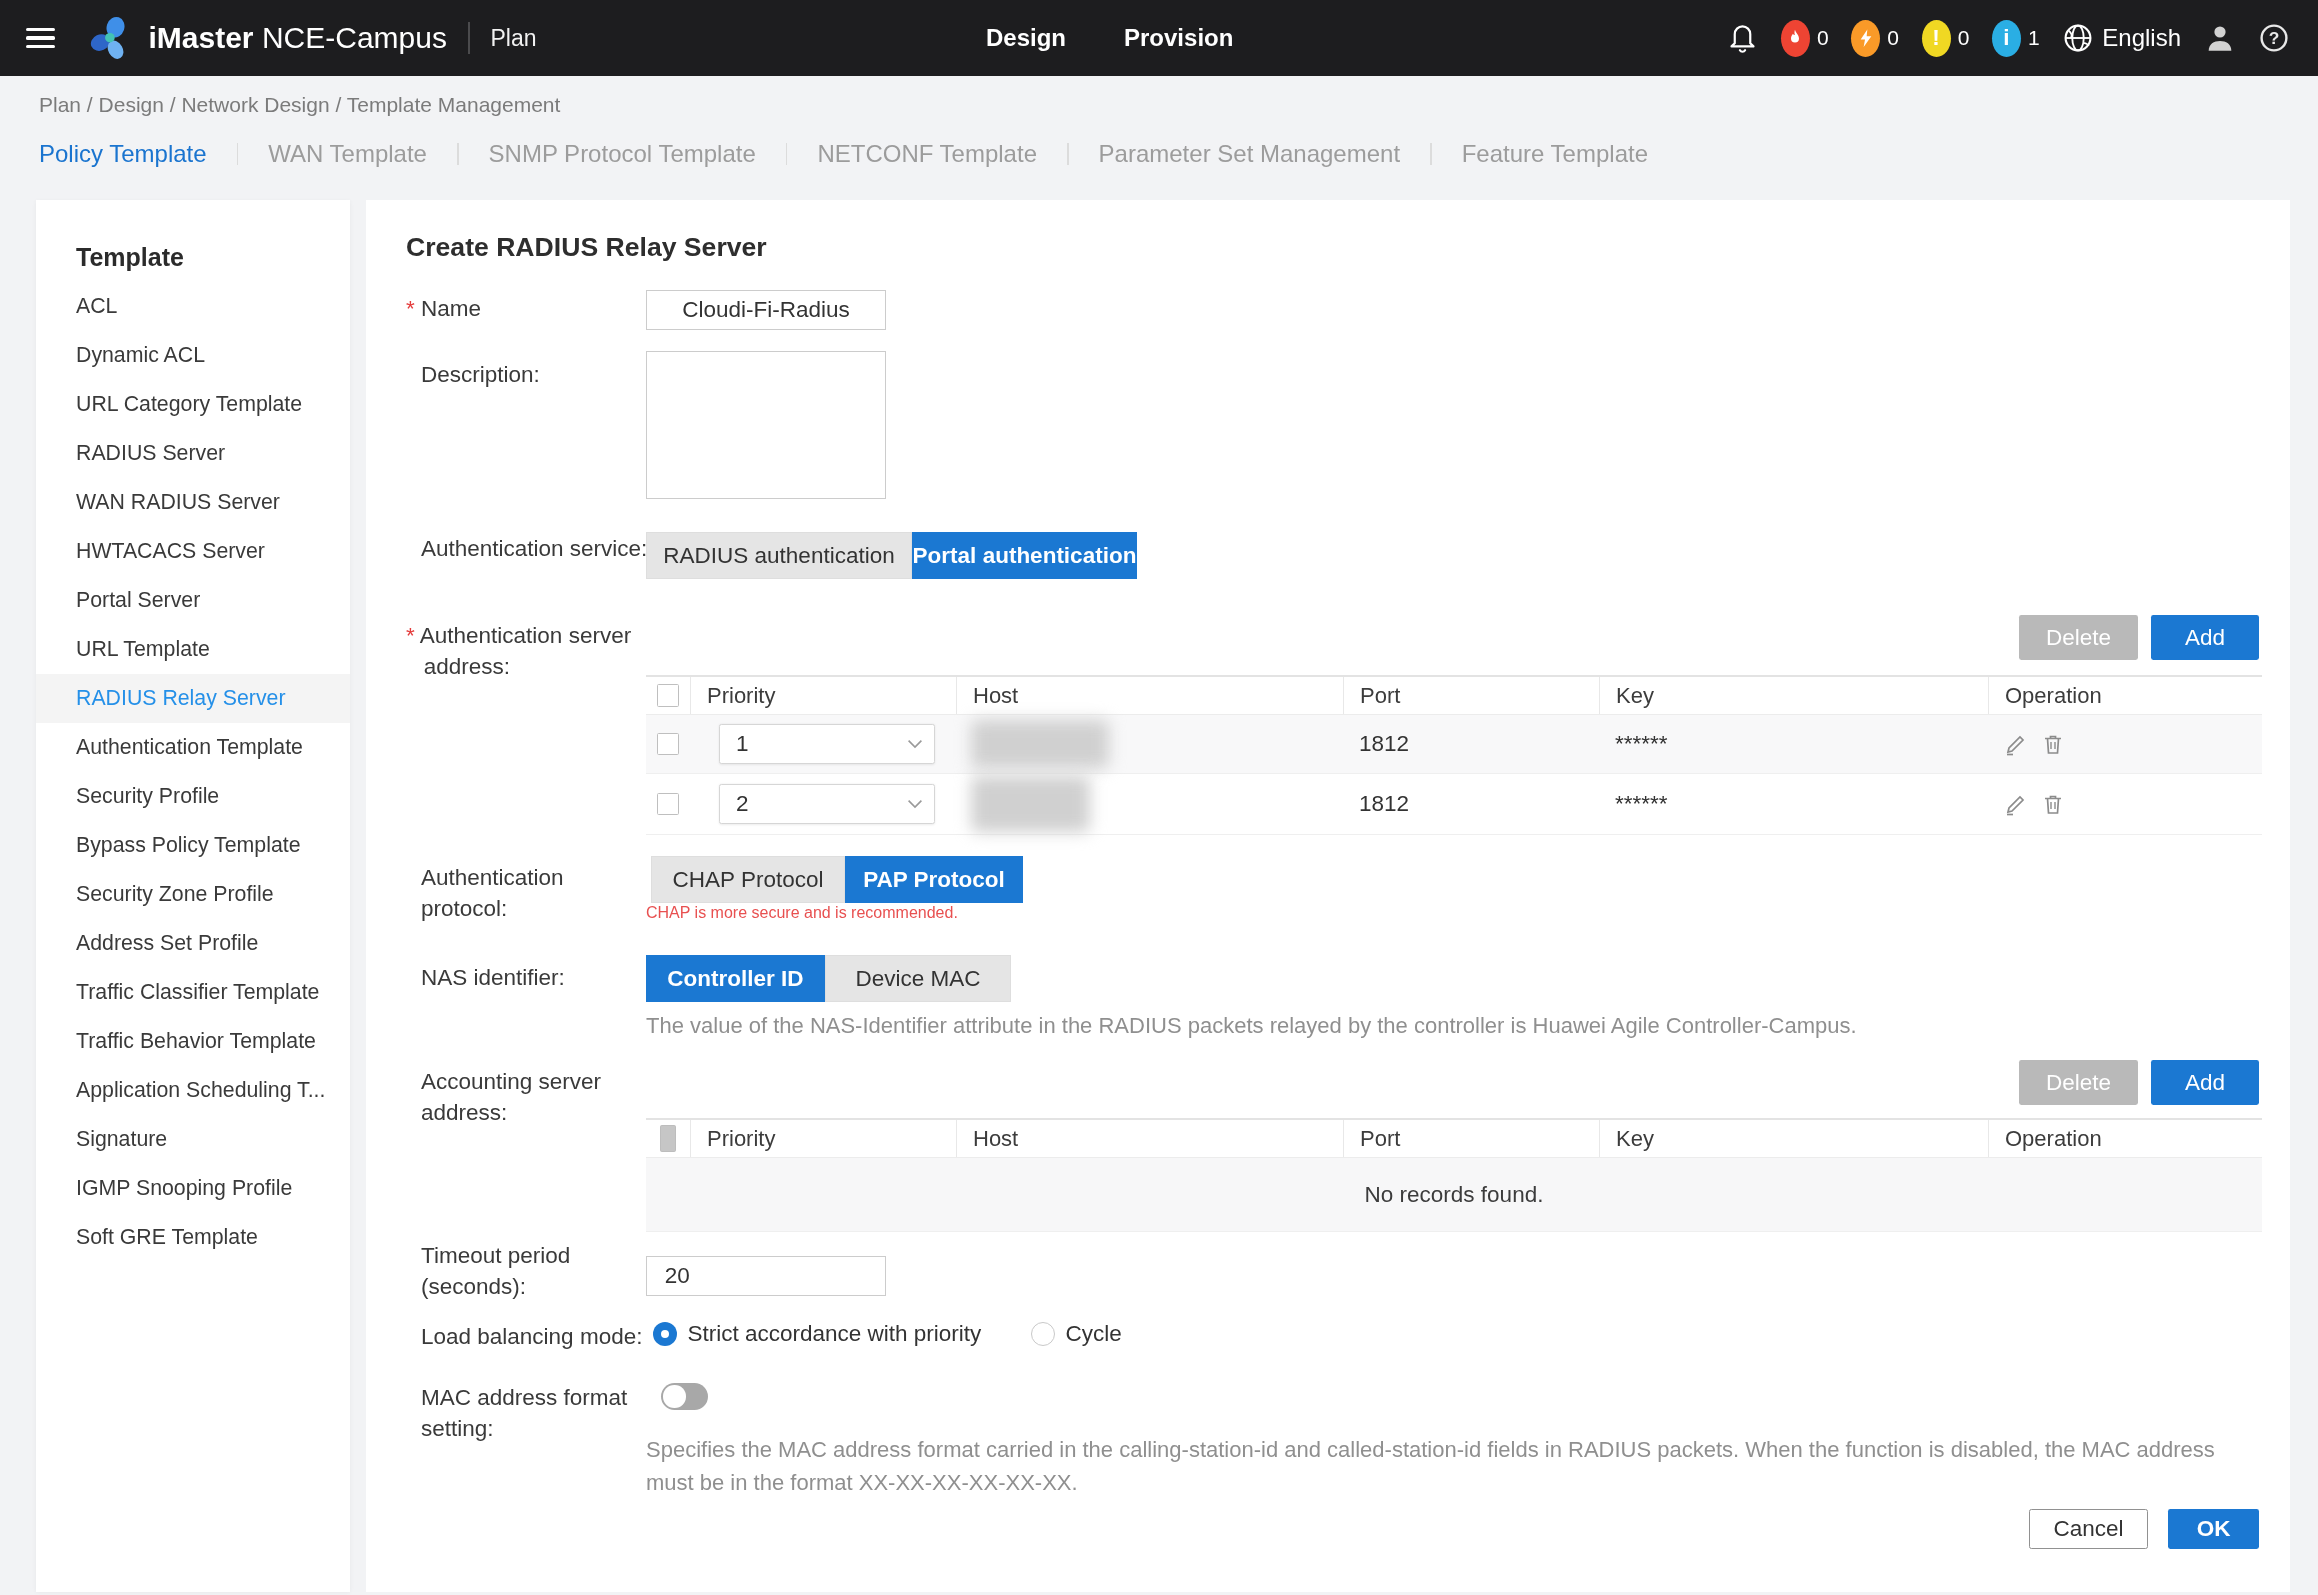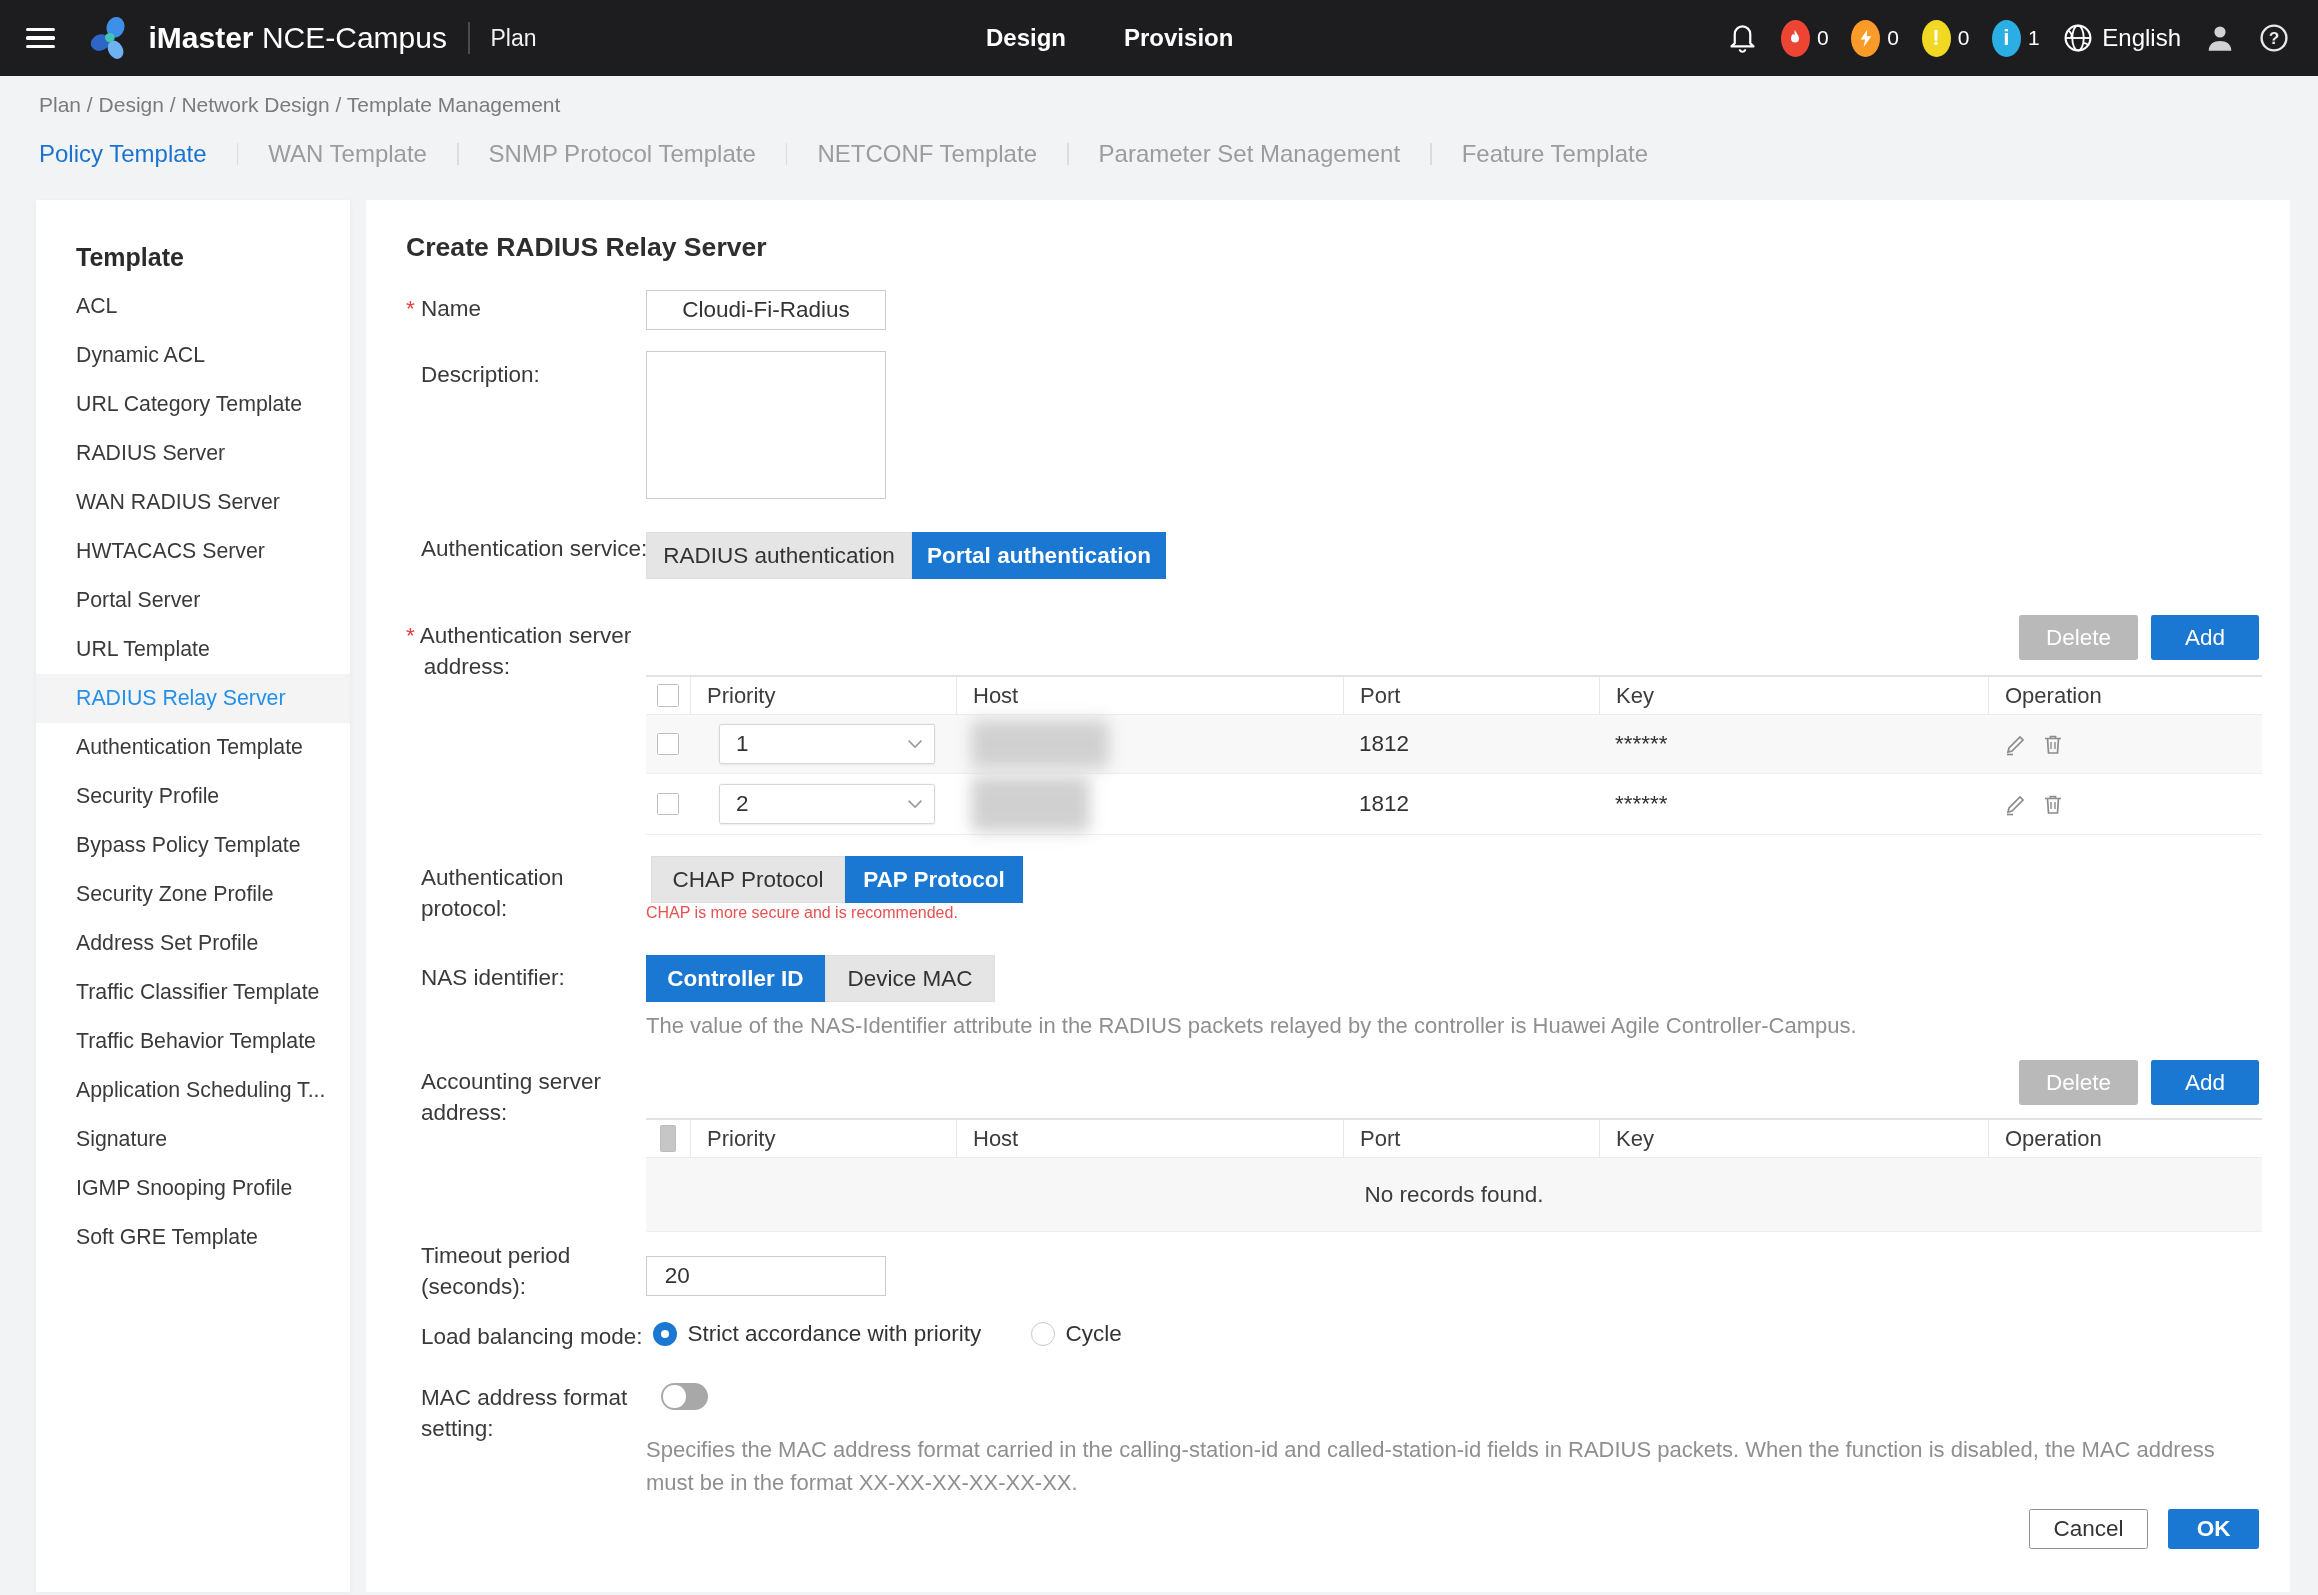--- a/index.html
+++ b/index.html
@@ -233,21 +233,21 @@
 
     <div class="abs lbl req" style="top:93px;"><span class="star">*</span> <span>Name</span></div>
     <input class="abs txt-input name-input" value="Cloudi-Fi-Radius" style="">
 
     <div class="abs lbl" style="top:159px;">Description:</div>
     <textarea class="abs txt-input desc-area" style=""></textarea>
 
     <div class="abs lbl" style="top:333px;">Authentication service:</div>
     <div class="abs seg" style="left:280px; top:332px;">
       <div class="segbtn off" style="width:266px;">RADIUS authentication</div>
-      <div class="segbtn on" style="width:254px;">Portal authentication</div>
+      <div class="segbtn on" style="width:225px;">Portal authentication</div>
     </div>
 
     <div class="abs lbl req" style="top:420px;"><span class="star">*</span> <span>Authentication server address:</span></div>
     <div class="abs btn btn-gray" style="left:1653px; top:415px; width:119px;">Delete</div>
     <div class="abs btn btn-blue" style="left:1785px; top:415px; width:108px;">Add</div>
 
     <div class="abs tbl" style="left:280px; top:475px; width:1616px;">
       <div class="thead">
         <div class="c-cb">
             <div class="cbox"></div>
@@ -323,21 +323,21 @@
     <div class="abs lbl" style="top:662px;">Authentication protocol:</div>
     <div class="abs seg" style="left:285px; top:656px;">
       <div class="segbtn off" style="width:194px;">CHAP Protocol</div>
       <div class="segbtn on" style="width:178px;">PAP Protocol</div>
     </div>
     <div class="abs warning" style="left:280px; top:704px;">CHAP is more secure and is recommended.</div>
 
     <div class="abs lbl nowrap" style="top:762px;">NAS identifier:</div>
     <div class="abs seg" style="left:280px; top:755px;">
       <div class="segbtn on" style="width:179px;">Controller ID</div>
-      <div class="segbtn off" style="width:170px;">Device MAC</div>
+      <div class="segbtn off" style="width:186px;">Device MAC</div>
     </div>
     <div class="abs note" style="left:280px; top:813px;">The value of the NAS-Identifier attribute in the RADIUS packets relayed by the controller is Huawei Agile Controller-Campus.</div>
 
     <div class="abs lbl" style="top:866px;">Accounting server address:</div>
     <div class="abs btn btn-gray" style="left:1653px; top:860px; width:119px;">Delete</div>
     <div class="abs btn btn-blue" style="left:1785px; top:860px; width:108px;">Add</div>
 
     <div class="abs tbl" style="left:280px; top:918px; width:1616px;">
       <div class="thead">
         <div class="c-cb">

